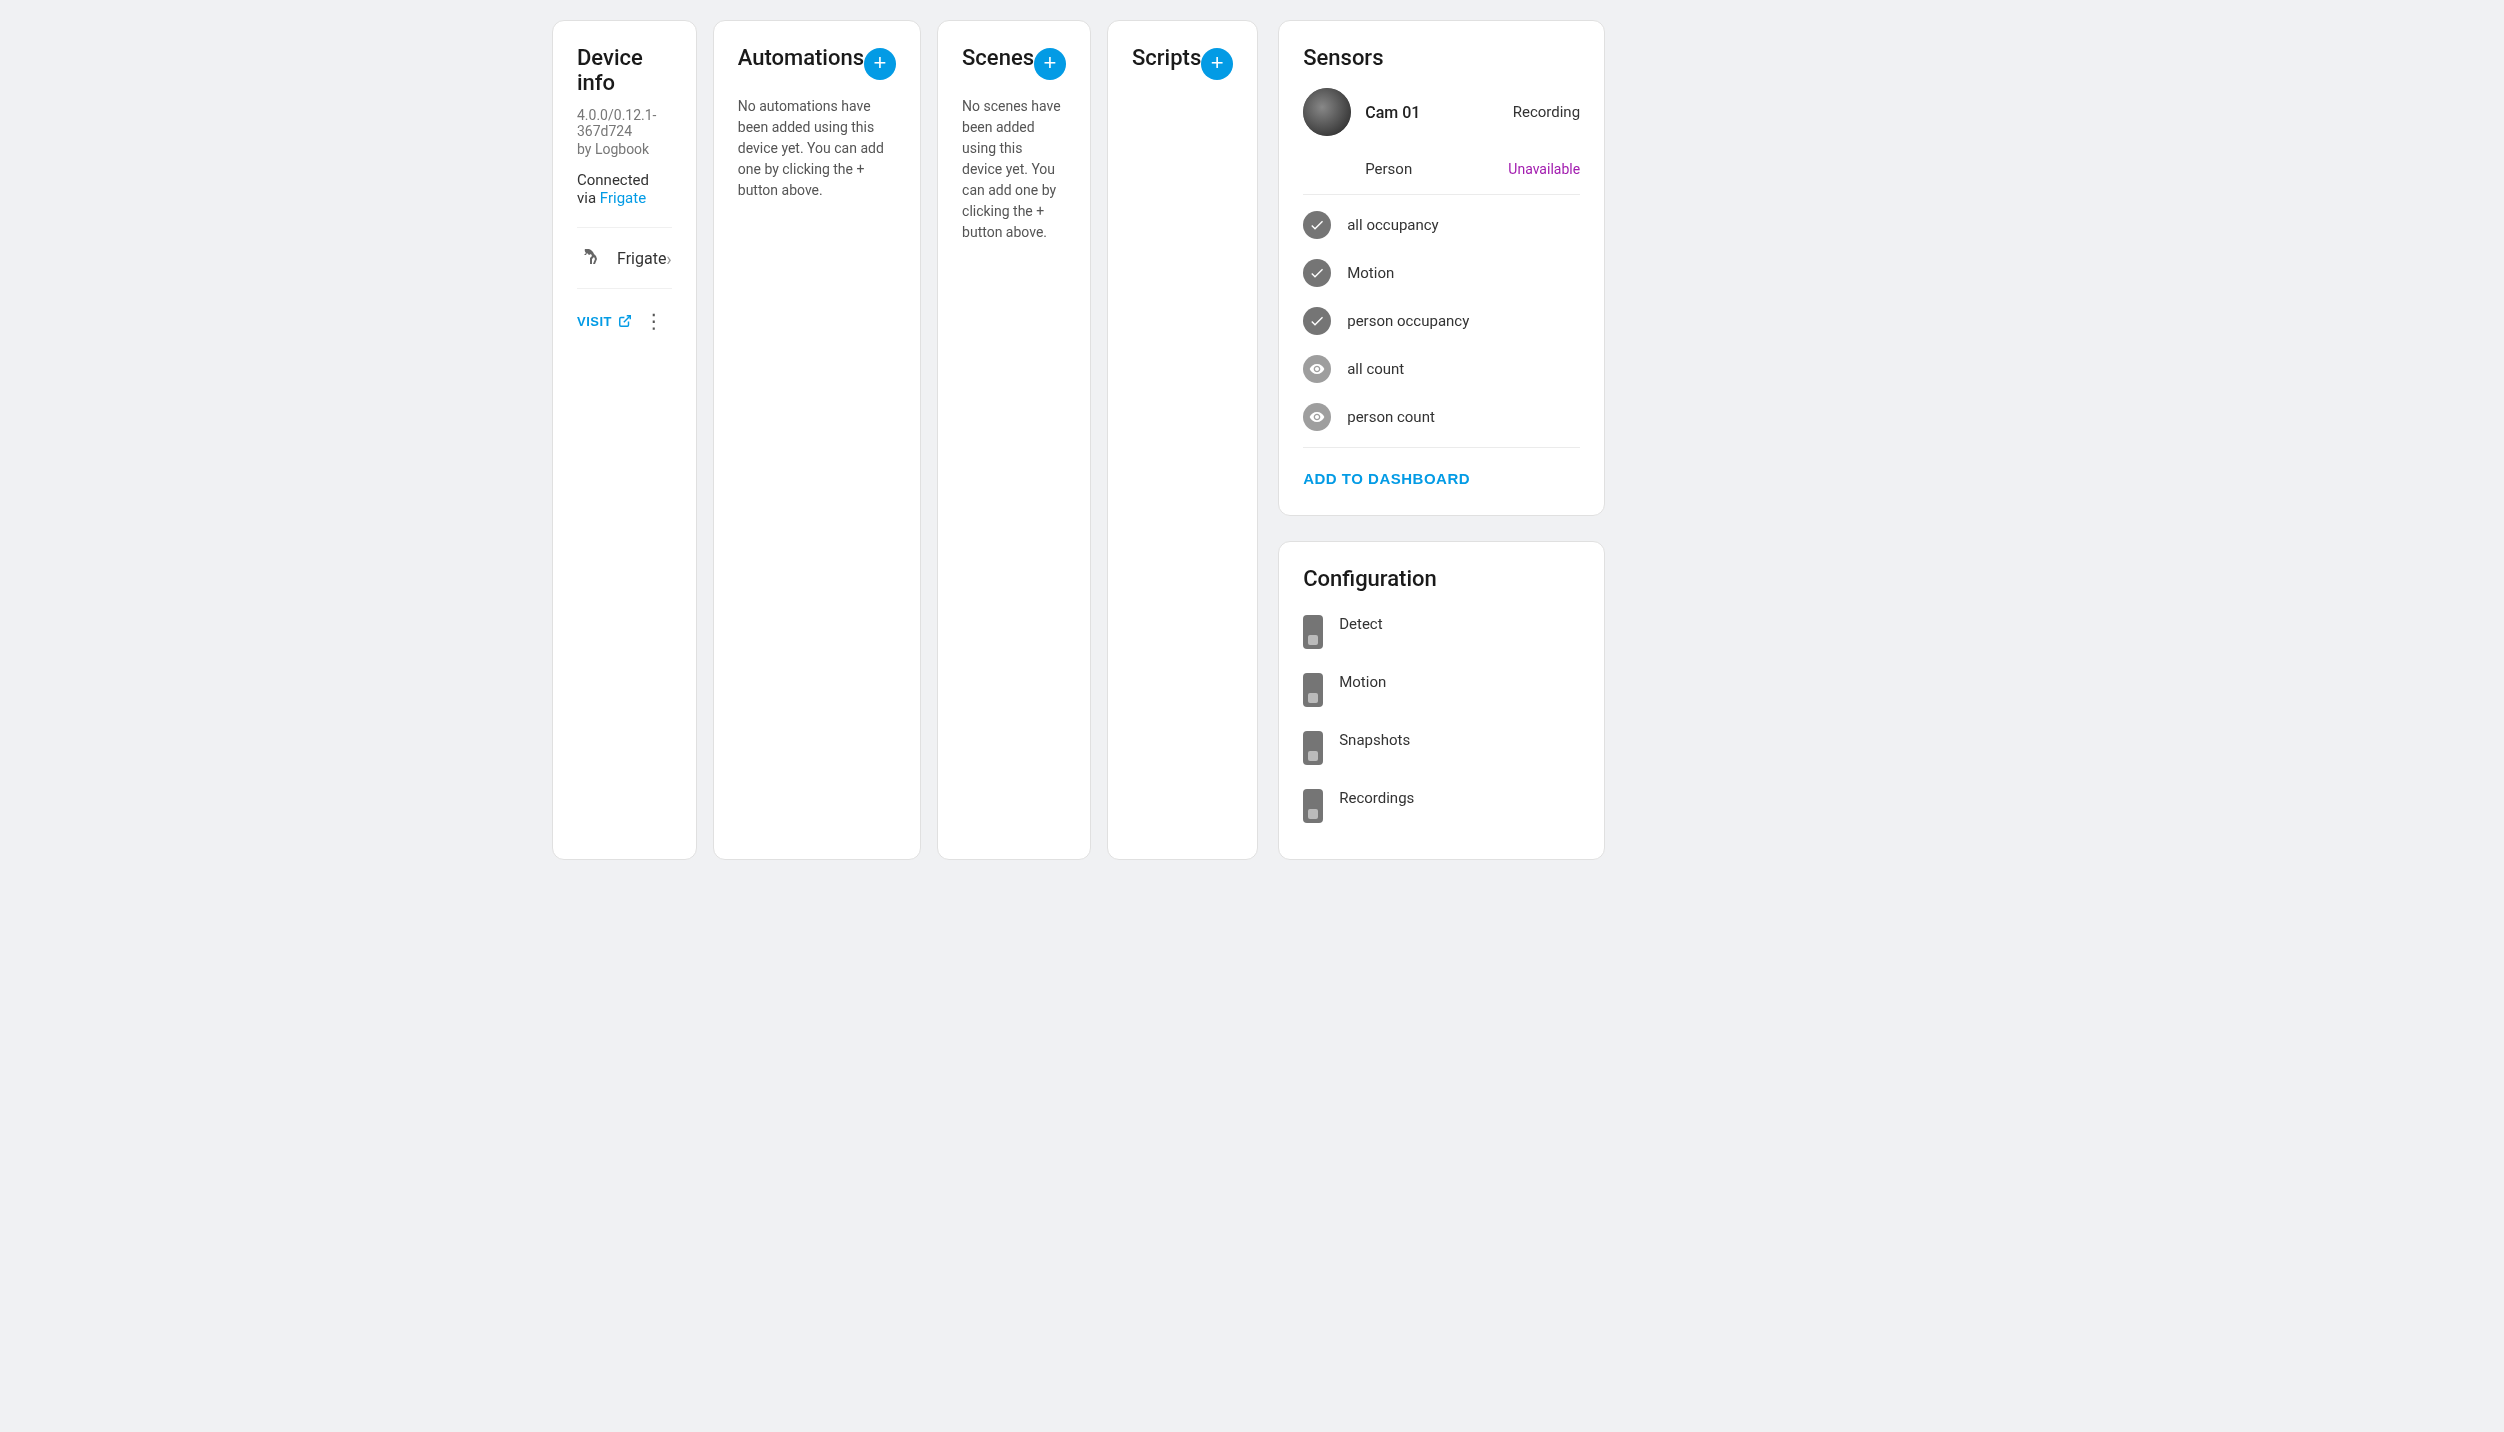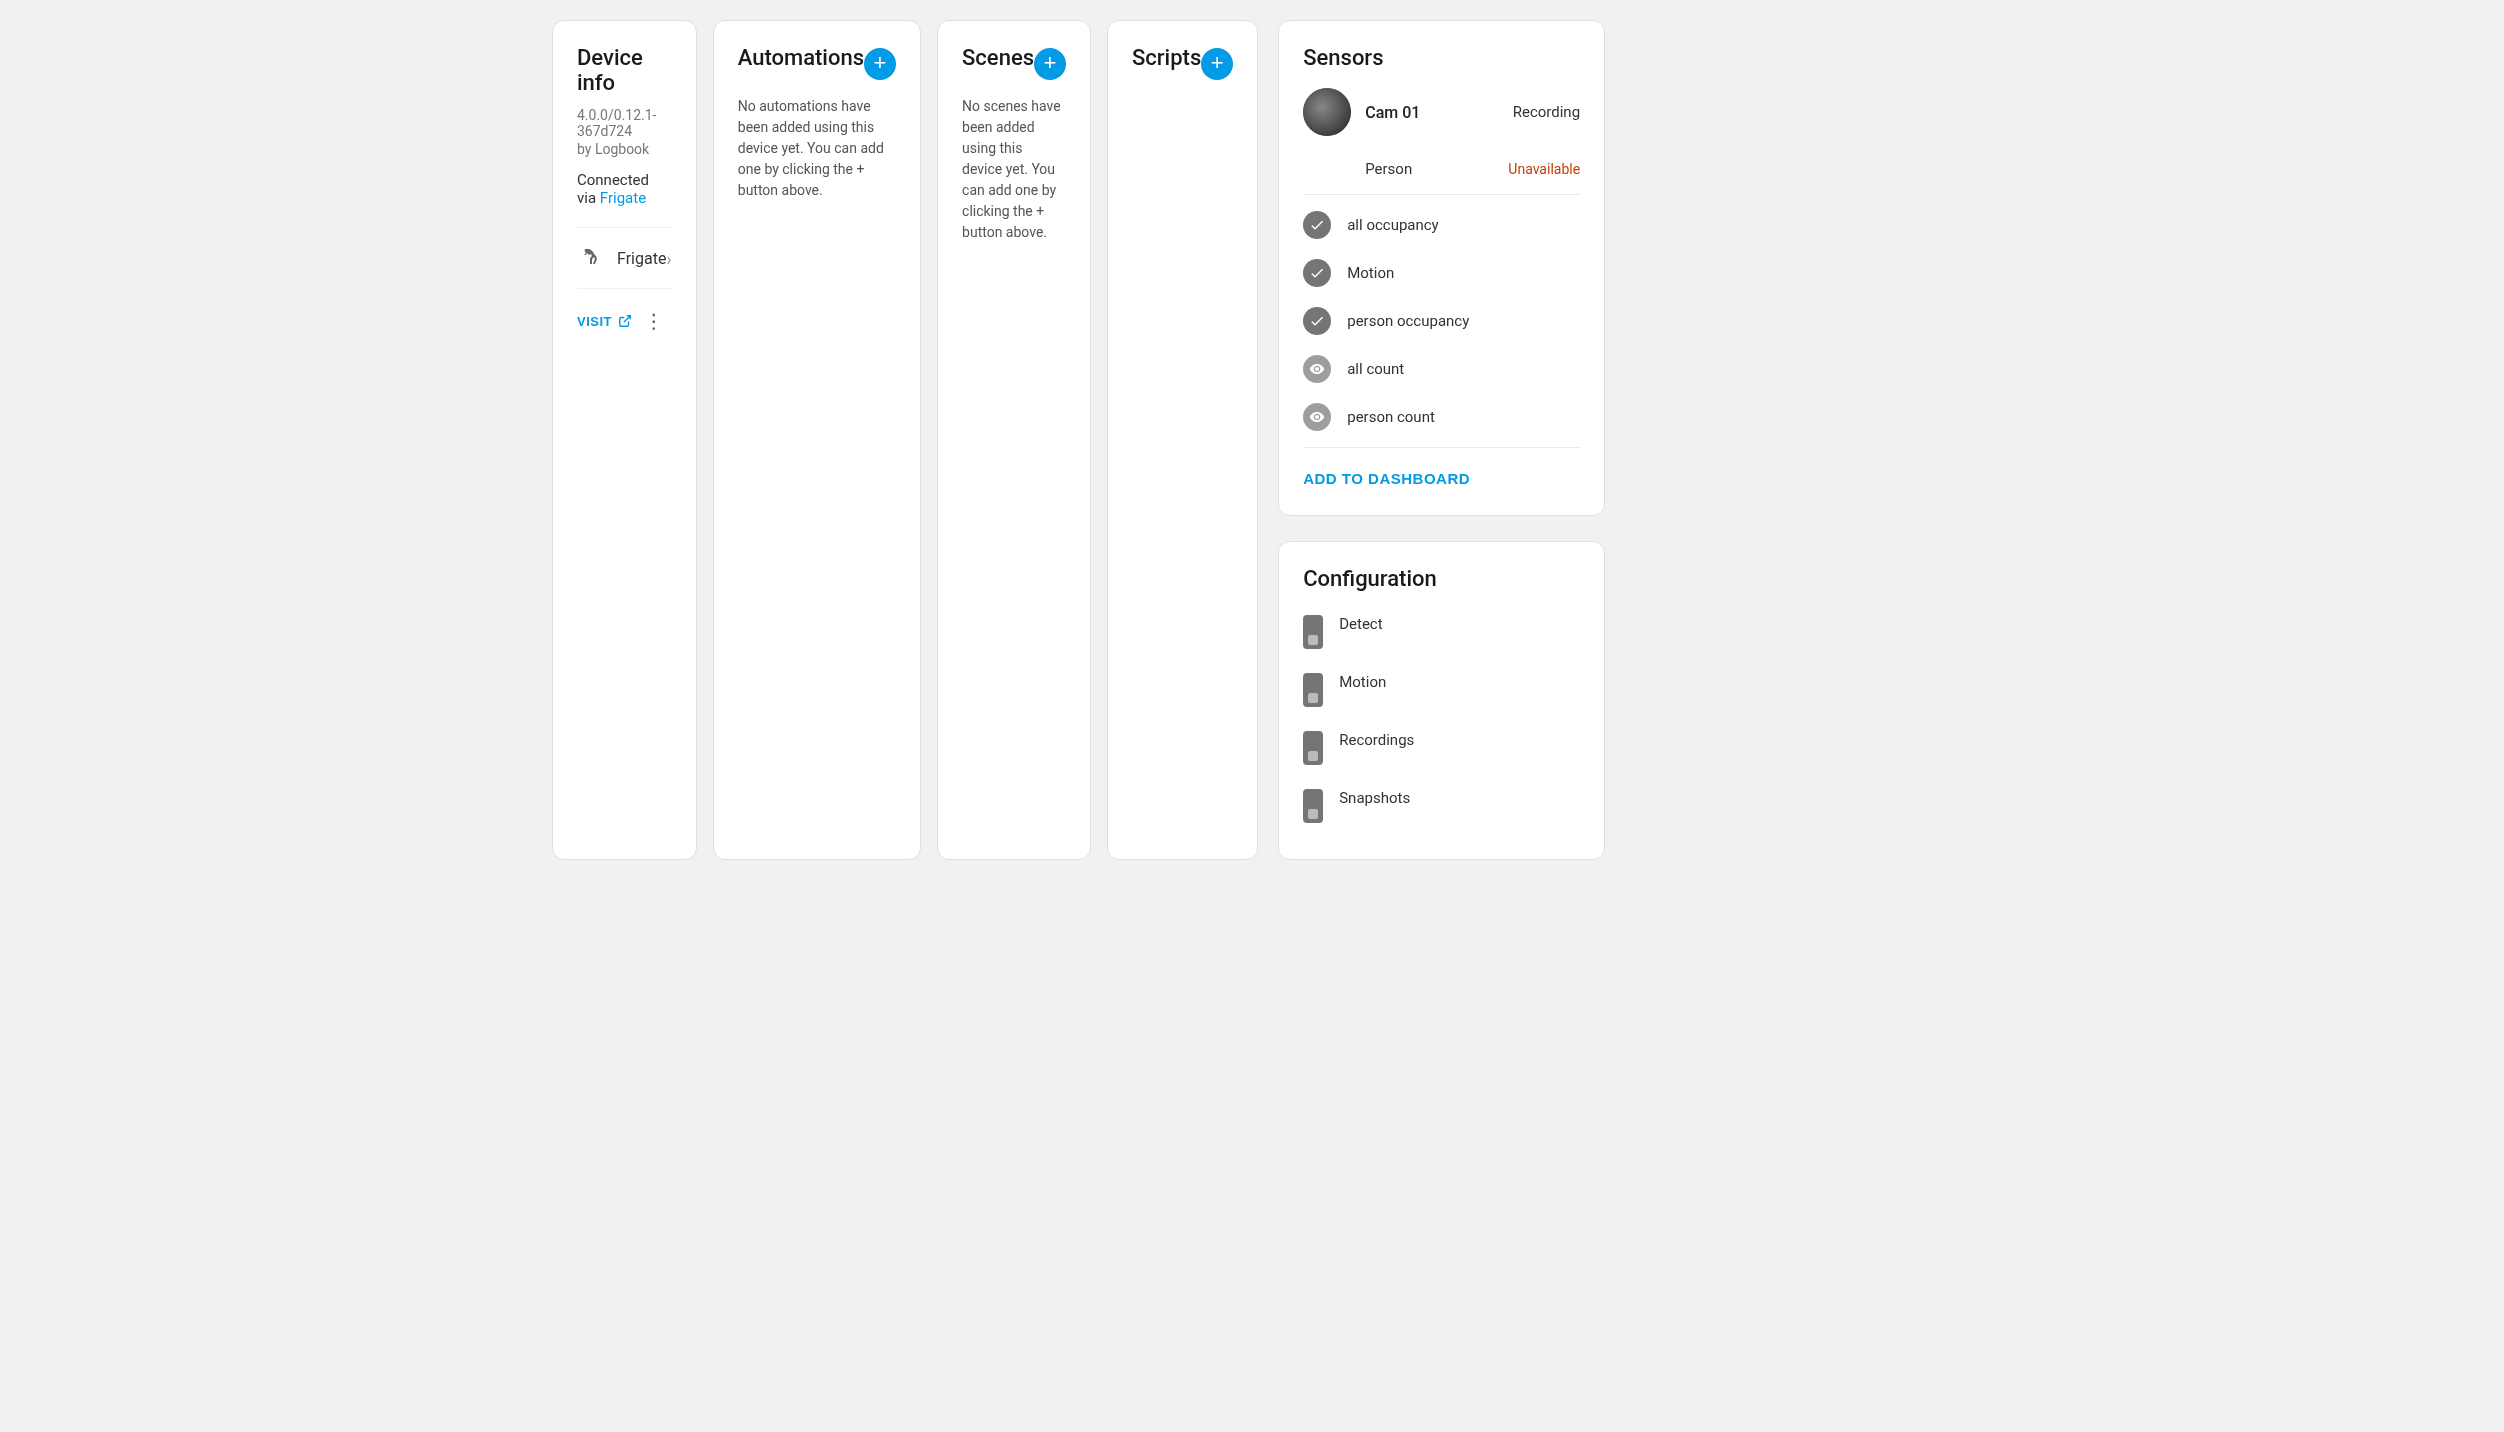--- a/index.html
+++ b/index.html
@@ -191,21 +191,21 @@
       padding: 10px 0 10px 62px;
       gap: 12px;
     }
     .sensor-sub-row .sensor-label {
       font-size: 15px;
       color: #333;
       flex: 1;
     }
     .sensor-sub-row .sensor-val {
       font-size: 14px;
-      color: #c2410c;
+      color: #a21caf;
       text-align: right;
     }
     .divider {
       height: 1px;
       background: #ebebeb;
       margin: 6px 0;
     }
     .sensor-item-row {
       display: flex;
       align-items: center;
@@ -465,23 +465,23 @@
         <div class="config-label">Detect</div>
       </div>
 
       <div class="config-item-row">
         <div class="toggle-icon"></div>
         <div class="config-label">Motion</div>
       </div>
 
       <div class="config-item-row">
         <div class="toggle-icon"></div>
-        <div class="config-label">Recordings</div>
+        <div class="config-label">Snapshots</div>
       </div>
 
       <div class="config-item-row">
         <div class="toggle-icon"></div>
-        <div class="config-label">Snapshots</div>
+        <div class="config-label">Recordings</div>
       </div>
     </div>
   </div>
 
 </div>
 
 </body></html>

